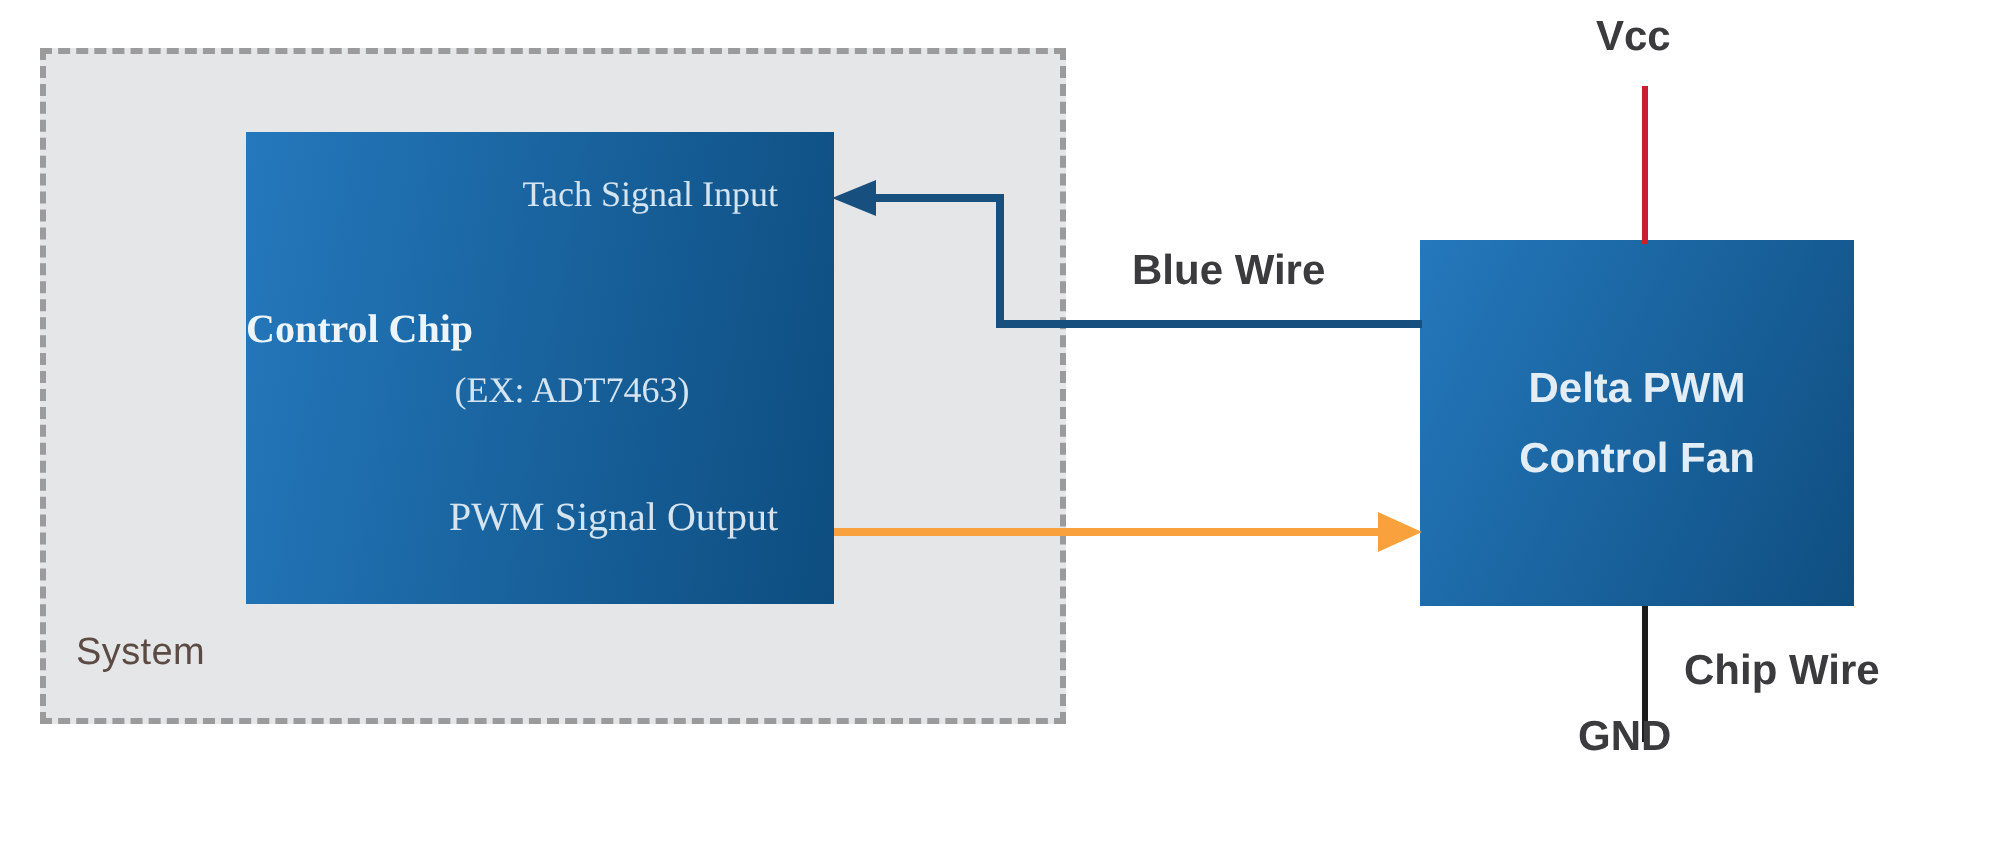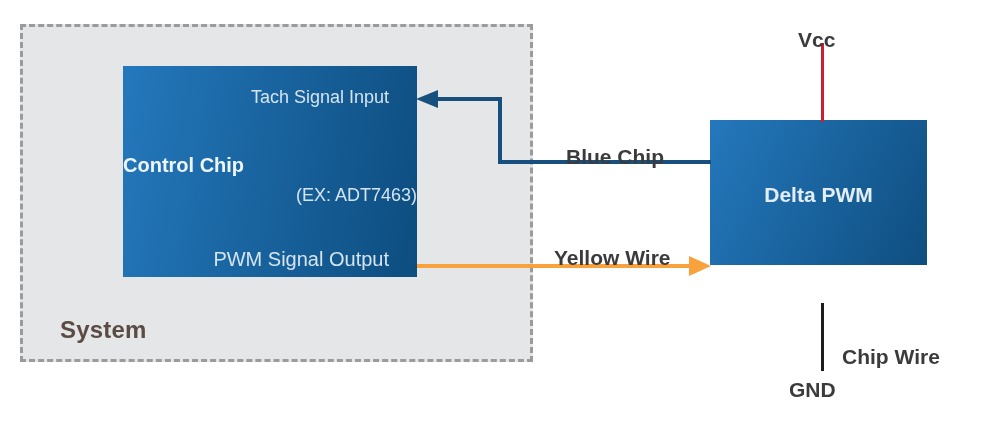--- a/index.html
+++ b/index.html
@@ -18,67 +18,67 @@
   .system-box {
     position: absolute;
     left: 20px; top: 24px;
     width: 513px; height: 338px;
     background: #e4e6e8;
     border: 3px dashed #9b9b9b;
   }
   .system-label {
     position: absolute;
     left: 38px; top: 316px;
-    font-size: 24px;
-    font-weight: bold;
+    font-size: 19px;
+    font-weight: normal;
     color: #5b4b44;
     letter-spacing: 0.2px;
-    margin-left: 22px;
   }
 
   
   .chip-box {
     position: absolute;
     left: 123px; top: 66px;
-    width: 294px; height: 211px;
+    width: 294px; height: 236px;
     background: linear-gradient(100deg, #2478bc 0%, #0d4d7f 100%);
+    font-family: Liberation Serif, serif;
   }
   .chip-input-label {
     position: absolute;
     right: 28px; top: 21px;
     font-size: 18px;
     color: #d4e4f1;
   }
   .chip-title {
     position: absolute;
     left: 0; right: 0; top: 88px;
     text-align: left;
     font-size: 20px;
     font-weight: bold;
     color: #eef5fa;
   }
   .chip-subtitle {
     position: absolute;
     left: 0; right: 0; top: 119px;
-    text-align: right;
+    text-align: center;
     font-size: 18px;
     color: #d4e4f1;
     padding-left: 32px;
   }
   .chip-output-label {
     position: absolute;
     right: 28px; top: 182px;
     font-size: 20px;
     color: #d4e4f1;
   }
 
   .fan-box {
     position: absolute;
     left: 710px; top: 120px;
-    width: 217px; height: 145px;
+    width: 217px; height: 183px;
     background: linear-gradient(115deg, #2478bc 0%, #0f4e80 100%);
   }
   .fan-title {
     position: absolute;
     left: 0; right: 0; top: 57px;
     text-align: center;
     font-size: 21px;
     font-weight: bold;
     line-height: 35px;
     color: #e2edf6;
@@ -107,21 +107,20 @@
   .red-wire-seg   { left: 821px; top: 43px;  width: 3px; height: 79px; background: #c9202f; }
   .black-wire-seg { left: 821px; top: 303px; width: 3px; height: 68px; background: #1c1c1c; }
 
   
   .ext-label {
     position: absolute;
     font-size: 21px;
     font-weight: bold;
     color: #3b3b3d;
     white-space: nowrap;
-    margin-top: 21px;
   }
   .vcc-label        { left: 798px; top: 7px; }
   .red-wire-label   { left: 842px; top: 72px; }
   .blue-wire-label  { left: 566px; top: 124px; }
   .yellow-wire-label{ left: 554px; top: 225px; }
   .black-wire-label { left: 842px; top: 324px; }
   .gnd-label        { left: 789px; top: 357px; }
 </style>
 </head>
 <body>
@@ -134,34 +133,34 @@
   <div class="chip-box">
     <div class="chip-input-label">Tach Signal Input</div>
     <div class="chip-title">Control Chip</div>
     <div class="chip-subtitle">(EX: ADT7463)</div>
     <div class="chip-output-label">PWM Signal Output</div>
   </div>
 
   <div class="fan-box">
     <div class="fan-title">
       <span>Delta PWM</span><br>
+      <span>Control Fan</span>
     </div>
   </div>
 
   <div class="wire blue-wire-seg-main"></div>
   <div class="wire blue-wire-seg-vert"></div>
   <div class="wire blue-wire-seg-top"></div>
   <div class="wire blue-arrowhead"></div>
 
   <div class="wire yellow-wire-seg"></div>
   <div class="wire yellow-arrowhead"></div>
 
   <div class="wire red-wire-seg"></div>
 
   <div class="wire black-wire-seg"></div>
 
   <div class="ext-label vcc-label">Vcc</div>
-  <div class="ext-label blue-wire-label">Blue Chip</div>
-  <div class="ext-label yellow-wire-label">Yellow Wire</div>
+  <div class="ext-label blue-wire-label">Blue Wire</div>
   <div class="ext-label black-wire-label">Chip Wire</div>
   <div class="ext-label gnd-label">GND</div>
 
 </div>
 
 </body></html>

